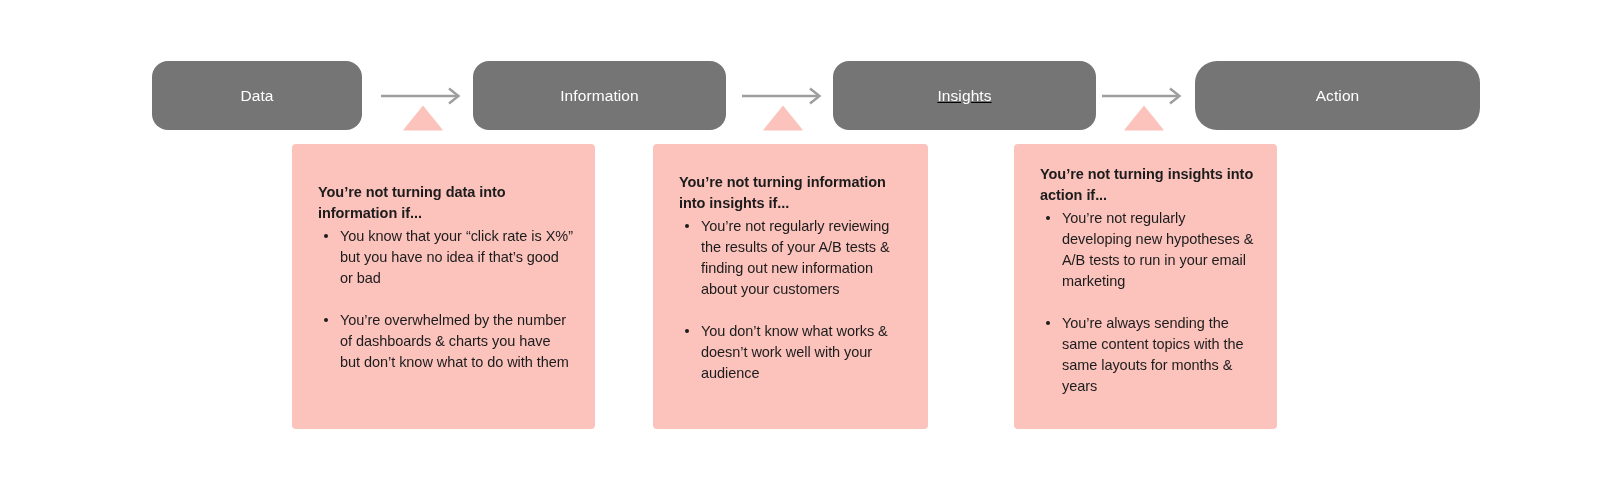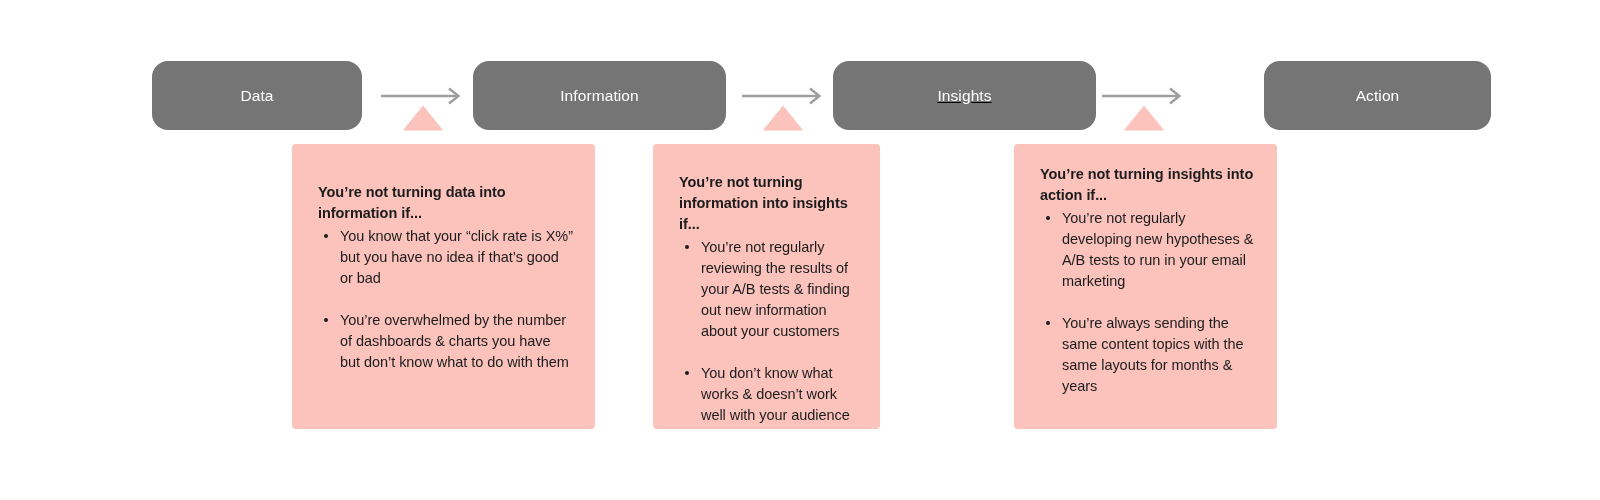--- a/index.html
+++ b/index.html
@@ -41,21 +41,21 @@
     font-size: 15.5px;
     font-weight: 400;
     letter-spacing: .1px;
     line-height: 1;
     white-space: nowrap;
   }
 
   .stage-0 { left: 112px;  width: 210px; margin-left: 40px; }
   .stage-1 { left: 473px;  width: 253px; }
   .stage-2 { left: 833px;  width: 263px; text-decoration: underline; }
-  .stage-3 { left: 1264px; width: 227px; }
+  .stage-3 { left: 1195px; width: 285px; border-radius: 22px; }
 
   
   .connector {
     position: absolute;
     top: 86px;
     width: 98px;
     height: 20px;
     pointer-events: none;
   }
   .conn-0 { left: 375px; }
@@ -77,21 +77,21 @@
   .callout {
     position: absolute;
     top: 144px;
     height: 285px;
     background: #fcc3bd;
     border-radius: 4px;
     box-sizing: border-box;
     padding: 38px 22px 0 26px;
   }
   .callout-0 { left: 292px;  width: 303px; }
-  .callout-1 { left: 653px;  width: 227px; padding-top: 28px; }
+  .callout-1 { left: 653px;  width: 275px; padding-top: 28px; }
   .callout-2 { left: 1014px; width: 263px; padding-top: 20px; }
 
   .callout-heading {
     font-size: 14.5px;
     font-weight: 700;
     color: #1c1c1c;
     line-height: 1.45;
     letter-spacing: -0.05px;
     margin: 0 0 2px 0;
   }

